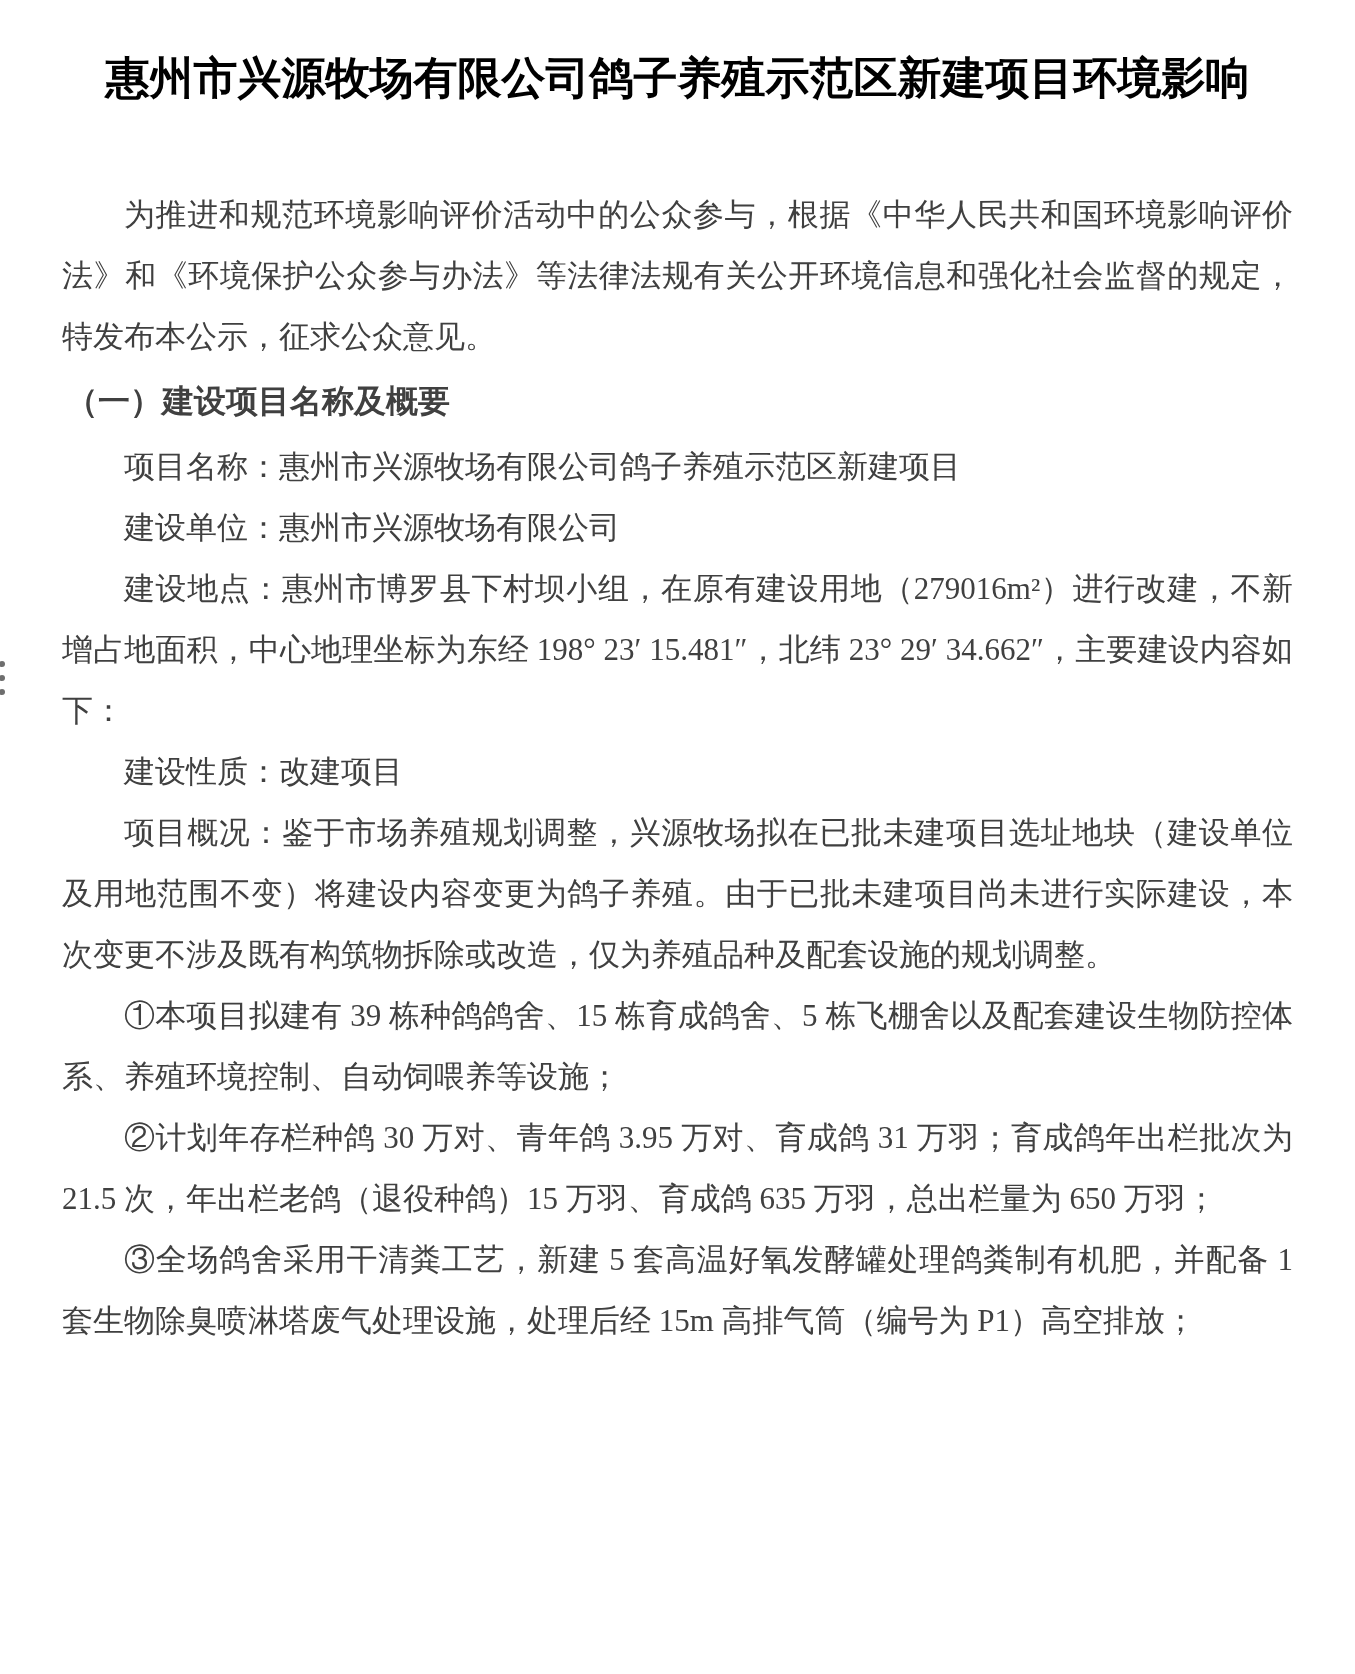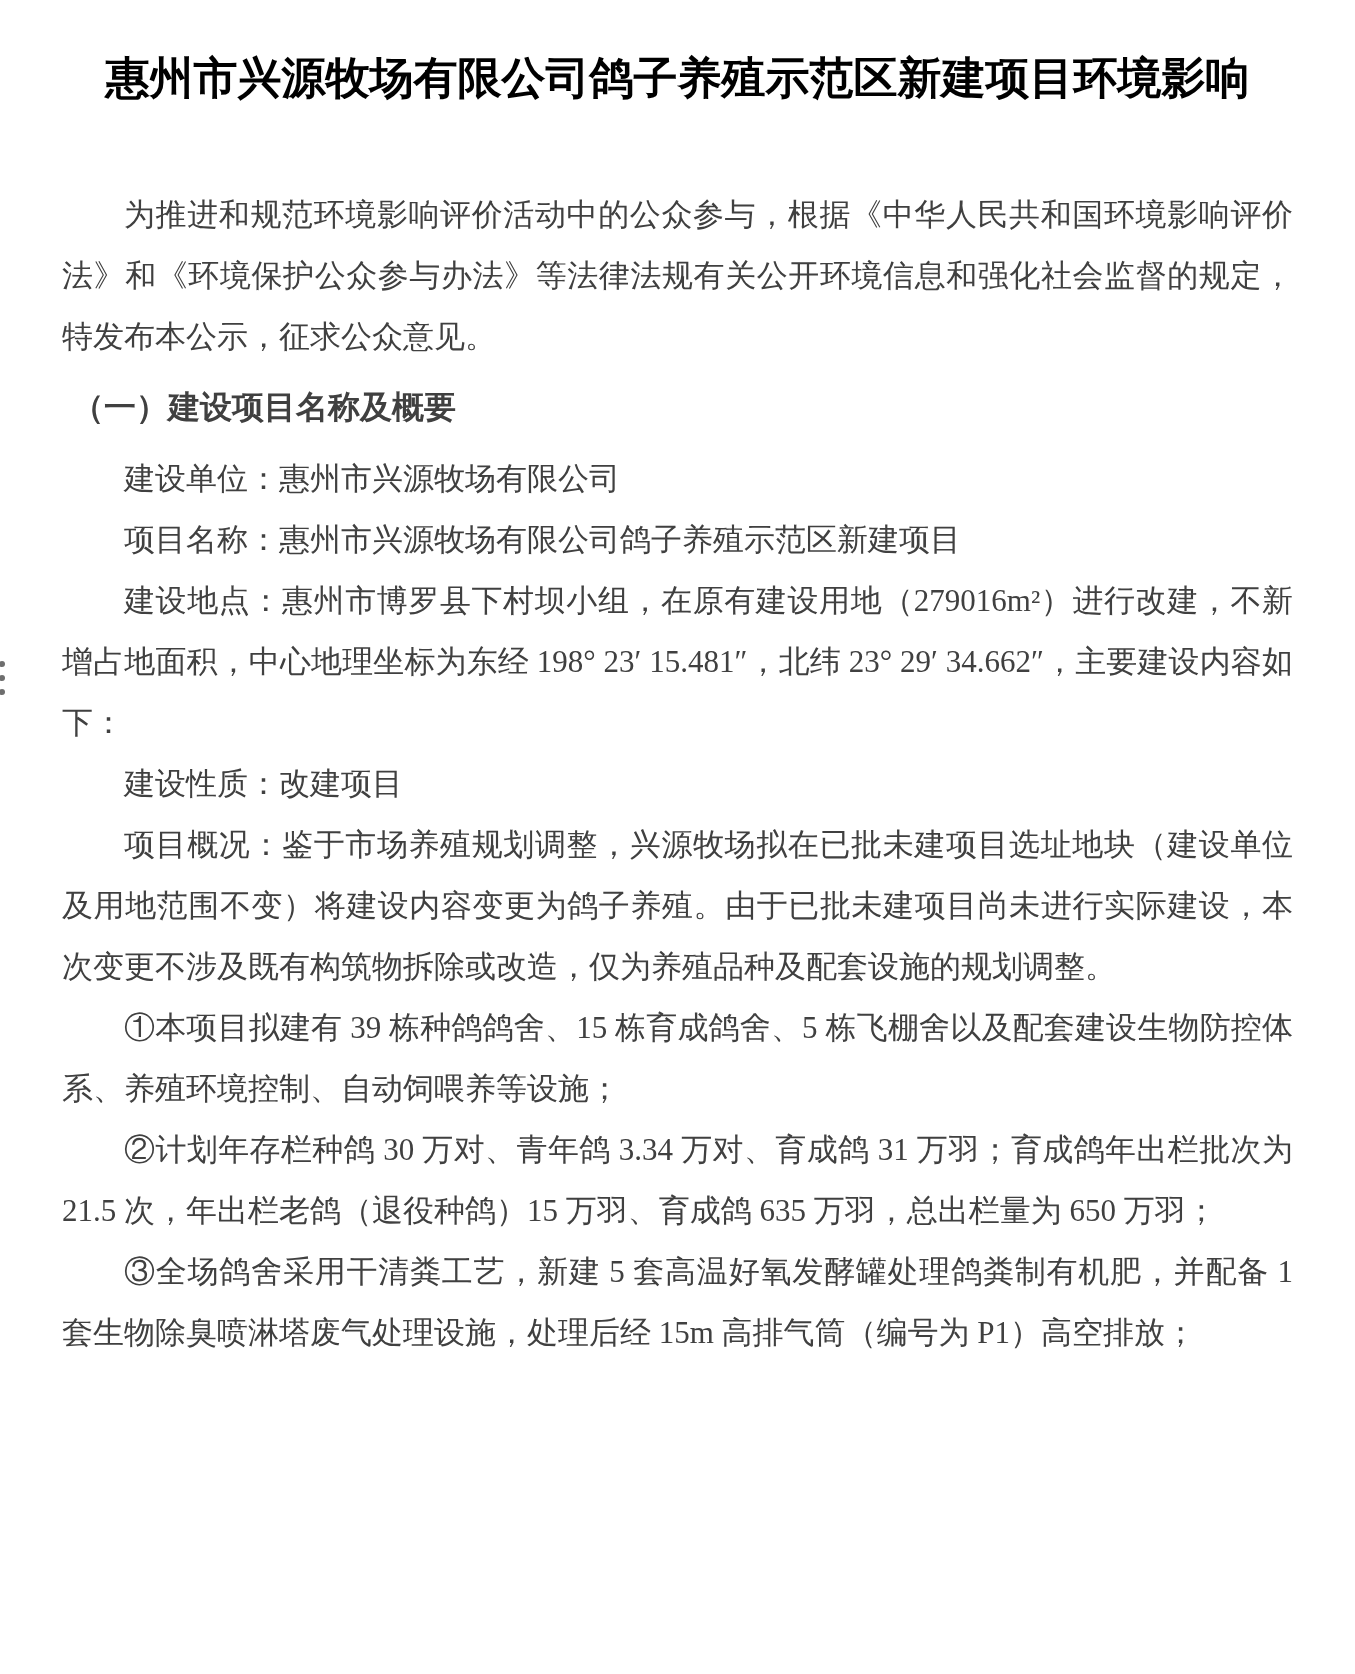--- a/index.html
+++ b/index.html
@@ -47,21 +47,21 @@
     font-size: 31px;
     line-height: 61px;
     text-align: justify;
     color: #404040;
   }
   .doc-body p.para {
     margin: 0;
     text-indent: 2em;
   }
   .doc-body h2.heading {
-    margin: 10px;
+    margin: 4px;
     font-size: 32px;
     font-weight: bold;
     line-height: 61px;
     text-indent: 0;
     text-align: left;
     font-family: "Liberation Serif", "DejaVu Serif", serif;
   }
 </style>
 </head>
 <body>
@@ -74,23 +74,23 @@
     <div class="dot"></div>
   </div>
 
   <h1 class="title">
     <span class="tline">惠州市兴源牧场有限公司鸽子养殖示范区新建项目环境影响</span>
   </h1>
 
   <div class="doc-body">
     <p class="para">为推进和规范环境影响评价活动中的公众参与，根据《中华人民共和国环境影响评价法》和《环境保护公众参与办法》等法律法规有关公开环境信息和强化社会监督的规定，特发布本公示，征求公众意见。</p>
     <h2 class="heading">（一）建设项目名称及概要</h2>
+    <p class="para">项目名称：惠州市兴源牧场有限公司鸽子养殖示范区新建项目</p>
     <p class="para">建设单位：惠州市兴源牧场有限公司</p>
-    <p class="para">项目名称：惠州市兴源牧场有限公司鸽子养殖示范区新建项目</p>
     <p class="para">建设地点：惠州市博罗县下村坝小组，在原有建设用地（279016m²）进行改建，不新增占地面积，中心地理坐标为东经 198° 23′ 15.481″，北纬 23° 29′ 34.662″，主要建设内容如下：</p>
     <p class="para">建设性质：改建项目</p>
     <p class="para">项目概况：鉴于市场养殖规划调整，兴源牧场拟在已批未建项目选址地块（建设单位及用地范围不变）将建设内容变更为鸽子养殖。由于已批未建项目尚未进行实际建设，本次变更不涉及既有构筑物拆除或改造，仅为养殖品种及配套设施的规划调整。</p>
     <p class="para">①本项目拟建有 39 栋种鸽鸽舍、15 栋育成鸽舍、5 栋飞棚舍以及配套建设生物防控体系、养殖环境控制、自动饲喂养等设施；</p>
-    <p class="para">②计划年存栏种鸽 30 万对、青年鸽 3.34 万对、育成鸽 31 万羽；育成鸽年出栏批次为 21.5 次，年出栏老鸽（退役种鸽）15 万羽、育成鸽 635 万羽，总出栏量为 650 万羽；</p>
+    <p class="para">②计划年存栏种鸽 30 万对、青年鸽 3.95 万对、育成鸽 31 万羽；育成鸽年出栏批次为 21.5 次，年出栏老鸽（退役种鸽）15 万羽、育成鸽 635 万羽，总出栏量为 650 万羽；</p>
     <p class="para">③全场鸽舍采用干清粪工艺，新建 5 套高温好氧发酵罐处理鸽粪制有机肥，并配备 1 套生物除臭喷淋塔废气处理设施，处理后经 15m 高排气筒（编号为 P1）高空排放；</p>
   </div>
 
 </div>
 
 </body></html>

